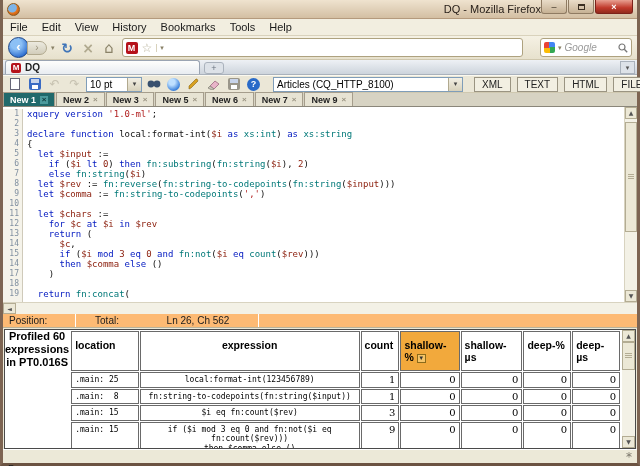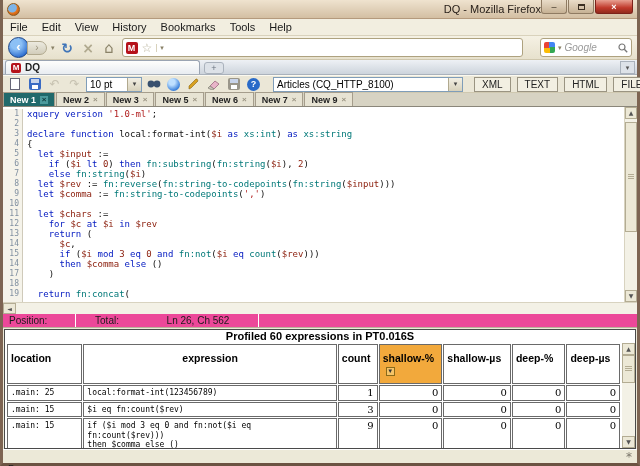--- a/index.html
+++ b/index.html
@@ -113,45 +113,45 @@
     font-size:6px;line-height:10px;text-align:center;font-family:"DejaVu Sans",sans-serif;}
   .sb-thumb{background:#ece8d6;border:1px solid #b3ac93;position:relative;}
   .sb-thumb:after{content:"";position:absolute;left:2px;right:2px;top:50%;height:5px;margin-top:-3px;
     background:repeating-linear-gradient(#b3ac93 0 1px,transparent 1px 2px);}
   .ed-thumb{flex:0 0 110px;margin:3px 0;}
   .sb-spacer{flex:1;}
   .sb-h{height:12px;flex:0 0 12px;display:flex;background:#f3f1e6;border-top:1px solid #d8d3c0;}
   .sb-h .sb-btn{width:13px;flex:0 0 13px;height:100%;line-height:9px;}
   .sb-h .track{flex:1;}
   
-  .posbar{height:14px;flex:0 0 14px;display:flex;align-items:center;background:#ec4899;
+  .posbar{height:14px;flex:0 0 14px;display:flex;align-items:center;background:#fdba74;
     font-size:10px;color:#1a1a1a;border-bottom:1px solid #b9b29a;}
   .pos-cell{height:100%;display:flex;align-items:center;padding:0 6px;}
   .pos-cell.val{justify-content:center;}
   .pos-sep{width:1px;height:100%;background:#b9b29a;border-right:1px solid #fff;}
   .pc-label1{width:72px;} .pc-val1{width:100px;} .pc-label2{width:62px;justify-content:center;} .pc-val2{width:120px;}
   .pos-rest{flex:1;}
   
   .profiler{height:120px;flex:0 0 120px;background:#fff;border:1px solid #4a4a4a;margin:1px 1px 0 1px;
-    overflow:hidden;display:flex;flex-direction:column;}
+    overflow:hidden;display:flex;flex-direction:row;}
   .prof-title{height:13px;flex:0 0 13px;text-align:center;font-size:11px;font-weight:bold;color:#000;
     line-height:13px;}
   .prof-body{flex:1;display:flex;overflow:hidden;}
   .prof-table-wrap{flex:1;overflow:hidden;}
   table.prof{border-collapse:separate;border-spacing:1px;margin-left:1px;}
   table.prof td{border:1px solid #6a6a6a;background:#fff;overflow:hidden;vertical-align:top;}
   td.ph{font-size:10.5px;font-weight:bold;text-align:left;padding:7px 3px;height:15px;vertical-align:middle;}
   td.ph.center{text-align:center;}
   td.ph.sorted{background:#f2a93c;}
   .sort-arrow{display:inline-block;width:9px;height:9px;background:#f6c468;border:1px solid #8a6a1a;
     font-size:6px;line-height:7px;text-align:center;vertical-align:1px;margin-left:3px;color:#333;}
   td.loc{font-family:"DejaVu Sans Mono","Liberation Mono",monospace;font-size:8px;white-space:pre;
     padding:2px 3px;}
   td.expr{font-family:"DejaVu Sans Mono","Liberation Mono",monospace;font-size:8px;line-height:9.5px;
-    white-space:pre-wrap;padding:2px 3px;}
+    white-space:pre-wrap;padding:2px 3px;text-align:center;}
   td.numc{font-family:"DejaVu Serif","Liberation Serif",serif;font-size:10px;text-align:right;
     padding:1px 3px;vertical-align:middle;}
   .prof-sb{border-left:none;margin-left:1px;}
   
   .donebar{height:14px;flex:0 0 14px;display:flex;align-items:center;background:#ece9d8;
     border-top:1px solid #fff;font-size:10px;color:#1a1a1a;padding:0 5px;}
   .donebar .txt{flex:1;margin-top:26px;}
   .status-icon{color:#7a766a;font-size:12px;font-family:"DejaVu Sans",sans-serif;}
 </style>
 </head>
@@ -374,20 +374,29 @@
               <tr>
                 <td class="loc">.main: 25</td>
                 <td class="expr">local:format-int(123456789)</td>
                 <td class="numc">1</td>
                 <td class="numc">0</td>
                 <td class="numc">0</td>
                 <td class="numc">0</td>
                 <td class="numc">0</td>
               </tr>
               <tr>
+                <td class="loc">.main:  8</td>
+                <td class="expr">fn:string-to-codepoints(fn:string($input))</td>
+                <td class="numc">1</td>
+                <td class="numc">0</td>
+                <td class="numc">0</td>
+                <td class="numc">0</td>
+                <td class="numc">0</td>
+              </tr>
+              <tr>
                 <td class="loc">.main: 15</td>
                 <td class="expr">$i eq fn:count($rev)</td>
                 <td class="numc">3</td>
                 <td class="numc">0</td>
                 <td class="numc">0</td>
                 <td class="numc">0</td>
                 <td class="numc">0</td>
               </tr>
               <tr>
                 <td class="loc">.main: 15</td>

